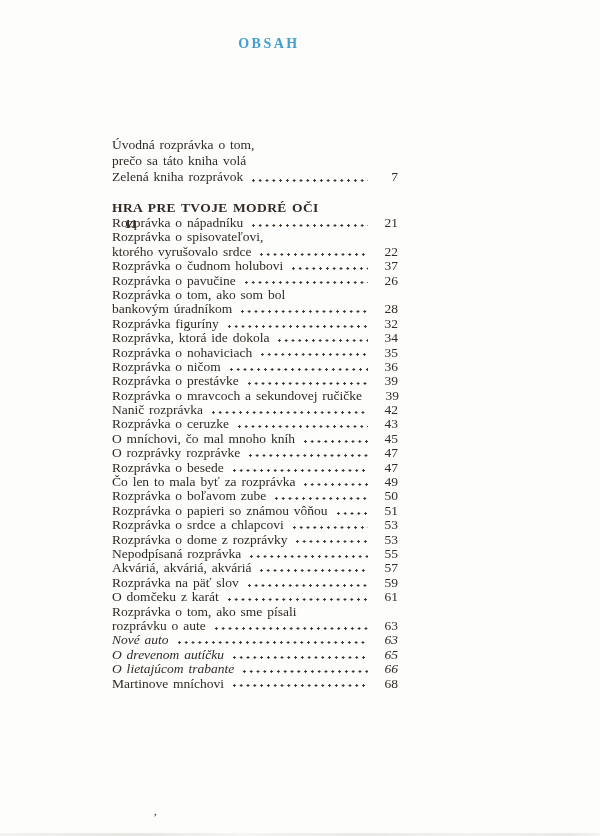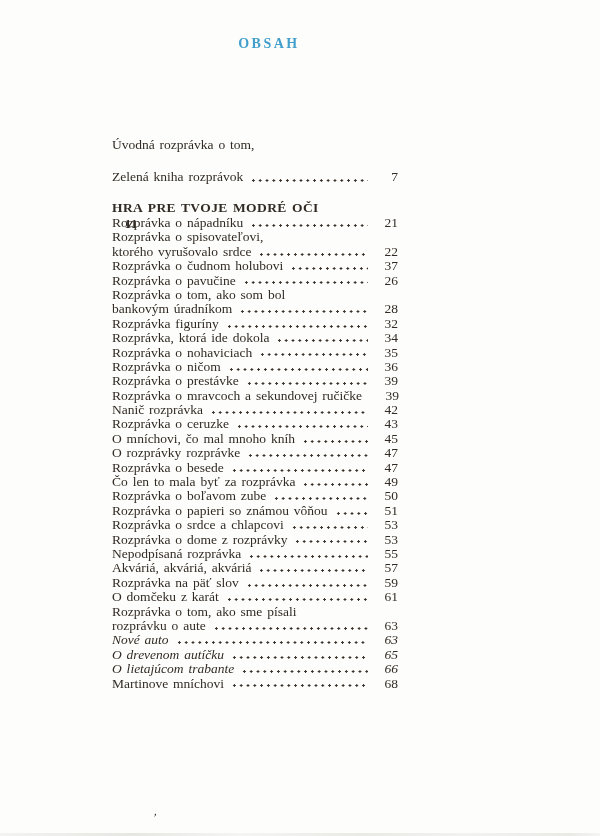--- a/index.html
+++ b/index.html
@@ -80,20 +80,21 @@
 
 <div class="page">
   <h1 class="title" style="color: rgb(66, 159, 203);">OBSAH</h1>
   <div class="toc">
       <div class="row normal intro no-dots">
     <span class="label">Úvodná rozprávka o tom,</span>
     <span class="dots"></span>
     <span class="pagenum"></span>
   </div>
       <div class="row normal intro no-dots">
+    <span class="label">prečo sa táto kniha volá</span>
     <span class="dots"></span>
     <span class="pagenum"></span>
   </div>
       <div class="row normal intro">
     <span class="label">Zelená kniha rozprávok</span>
     <span class="dots"></span>
     <span class="pagenum">7</span>
   </div>
       <div class="row bold gap">
     <span class="label">HRA PRE TVOJE MODRÉ OČI</span>

